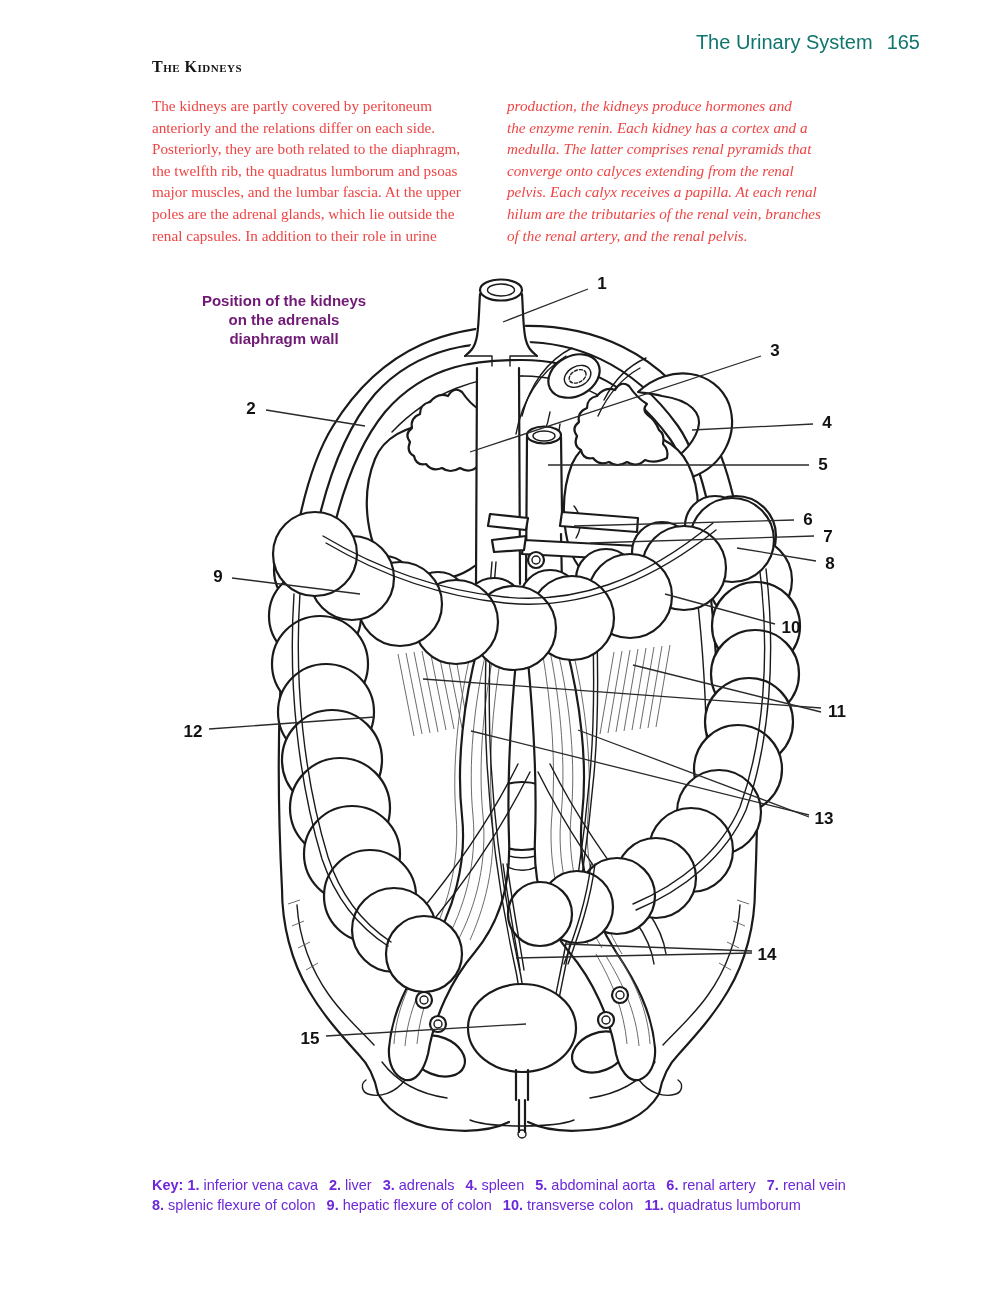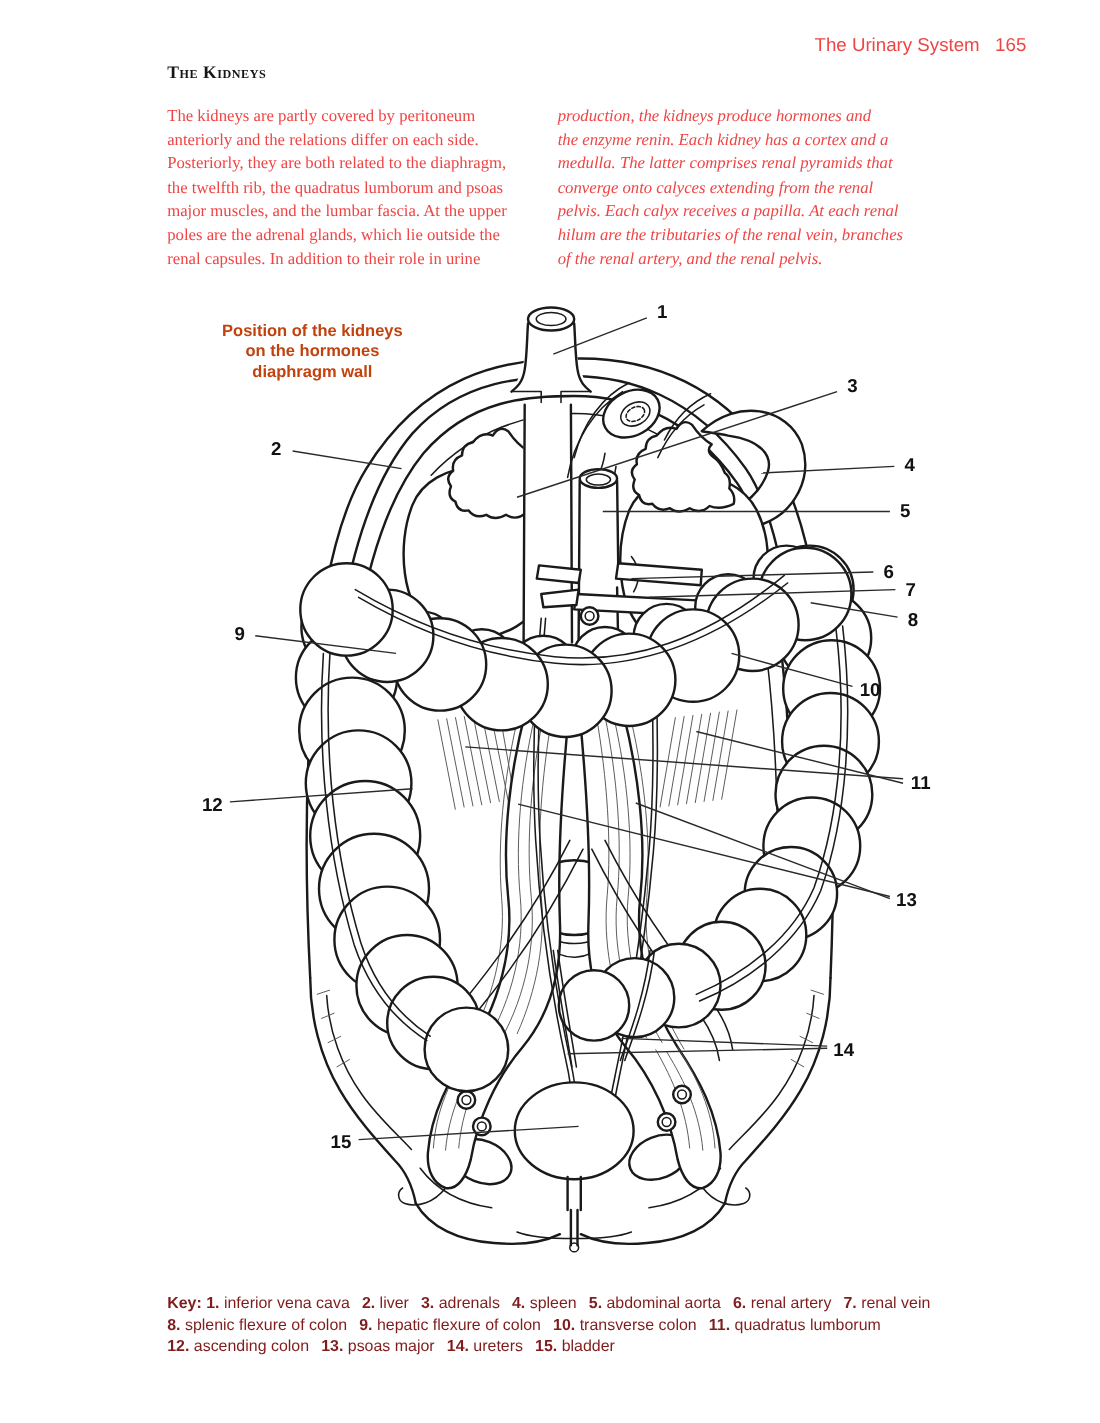--- a/index.html
+++ b/index.html
@@ -1,44 +1,44 @@
 <!DOCTYPE html>
 <html><head>
 <meta charset="utf-8">
 <style>
   html,body{margin:0;padding:0;background:#e8e8e8;}
   #page{position:relative;width:1000px;height:1294px;background:#ffffff;margin:0 auto;
         font-family:"Liberation Serif",serif;color:#1a1a1a;overflow:hidden;}
   
-  #running-head{position:absolute;top:31px;right:67px;font-family:"Liberation Sans",sans-serif;
-        font-size:17px;color:#ef4444;}
+  #running-head{position:absolute;top:31px;right:80px;font-family:"Liberation Sans",sans-serif;
+        font-size:20px;color:#0f766e;}
   #running-head .pgnum{margin-left:14px;}
   
   #section-title{position:absolute;left:152px;top:58px;font-size:16px;font-variant:small-caps;
         letter-spacing:0.5px;font-weight:600;color:#151515;}
   
   .col{position:absolute;top:95px;font-size:15.2px;line-height:21.6px;white-space:pre;color:#ef4444;}
   #col-left{left:152px;}
   #col-right{left:507px;font-style:italic;}
   
   #fig-caption{position:absolute;left:174px;top:291px;width:220px;text-align:center;
-        font-family:"Liberation Sans",sans-serif;font-weight:bold;font-size:15px;line-height:19px;color:#c2410c;}
+        font-family:"Liberation Sans",sans-serif;font-weight:bold;font-size:15px;line-height:19px;color:#701a75;}
   
   #figure-box{position:absolute;left:170px;top:264px;width:700px;height:880px;}
   svg{display:block;}
   .ln{fill:none;stroke:#1a1a1a;stroke-width:2.2;stroke-linecap:round;stroke-linejoin:round;}
   .thin{fill:none;stroke:#1a1a1a;stroke-width:1.4;stroke-linecap:round;}
   .organ{fill:#ffffff;stroke:#1a1a1a;stroke-width:2.2;stroke-linejoin:round;}
   .colon{fill:#ffffff;stroke:#1a1a1a;stroke-width:2.2;}
   .stria{fill:none;stroke:#5a5a5a;stroke-width:0.9;}
   .lead{stroke:#2a2a2a;stroke-width:1.3;}
   .fig-num{font-family:"Liberation Sans",sans-serif;font-weight:bold;font-size:17px;fill:#111;}
   
   #key-block{position:absolute;left:152px;top:1176px;width:720px;
-        font-family:"Liberation Sans",sans-serif;font-size:14.5px;line-height:19.5px;color:#7f1d1d;}
+        font-family:"Liberation Sans",sans-serif;font-size:14.5px;line-height:19.5px;color:#6d28d9;}
   .key-line{white-space:nowrap;}
   .key-prefix,.key-num{font-weight:bold;}
   .key-item{margin-right:11px;}
   .key-num{margin-right:4px;}
 </style>
 </head>
 <body>
 
 <div id="page">
 
@@ -58,21 +58,21 @@
   <div id="col-right" class="col">production, the kidneys produce hormones and
 the enzyme renin. Each kidney has a cortex and a
 medulla. The latter comprises renal pyramids that
 converge onto calyces extending from the renal
 pelvis. Each calyx receives a papilla. At each renal
 hilum are the tributaries of the renal vein, branches
 of the renal artery, and the renal pelvis.</div>
 
   <div id="fig-caption">
       <div>Position of the kidneys</div>
-      <div>on the hormones</div>
+      <div>on the adrenals</div>
       <div>diaphragm wall</div>
     </div>
 
   <div id="figure-box">
   <svg viewBox="0 0 700 880" width="700" height="880">
 
     <g>
       <path class="ln" d="M 112,625 C 104,470 108,250 163,162 C 215,78 285,62 350,62 C 418,60 492,84 540,168 C 585,248 592,460 585,625"></path>
       <path class="ln" d="M 126,540 C 122,350 145,200 205,130 C 250,80 310,78 352,78 C 400,78 460,95 508,162 C 550,222 564,400 562,540" stroke-width="1.6"></path>
       <path class="ln" d="M 140,560 C 136,360 160,215 215,148 C 258,98 312,96 352,96 C 398,96 455,112 500,175 C 540,232 552,410 550,560" stroke-width="1.6"></path>
@@ -308,16 +308,15 @@
           <text x="597" y="696" text-anchor="middle" class="fig-num">14</text>
           <line x1="156" y1="772" x2="356" y2="760" class="lead"></line>
           <text x="140" y="780" text-anchor="middle" class="fig-num">15</text>
         </g>
   </svg>
   </div>
 
   <div id="key-block">
       <div class="key-line"><span class="key-prefix">Key: </span><span class="key-item"><span class="key-num">1.</span><span>inferior vena cava</span></span><span class="key-item"><span class="key-num">2.</span><span>liver</span></span><span class="key-item"><span class="key-num">3.</span><span>adrenals</span></span><span class="key-item"><span class="key-num">4.</span><span>spleen</span></span><span class="key-item"><span class="key-num">5.</span><span>abdominal aorta</span></span><span class="key-item"><span class="key-num">6.</span><span>renal artery</span></span><span class="key-item"><span class="key-num">7.</span><span>renal vein</span></span></div>
       <div class="key-line"><span class="key-item"><span class="key-num">8.</span><span>splenic flexure of colon</span></span><span class="key-item"><span class="key-num">9.</span><span>hepatic flexure of colon</span></span><span class="key-item"><span class="key-num">10.</span><span>transverse colon</span></span><span class="key-item"><span class="key-num">11.</span><span>quadratus lumborum</span></span></div>
-      <div class="key-line"><span class="key-item"><span class="key-num">12.</span><span>ascending colon</span></span><span class="key-item"><span class="key-num">13.</span><span>psoas major</span></span><span class="key-item"><span class="key-num">14.</span><span>ureters</span></span><span class="key-item"><span class="key-num">15.</span><span>bladder</span></span></div>
     </div>
 
 </div>
 
 </body></html>

